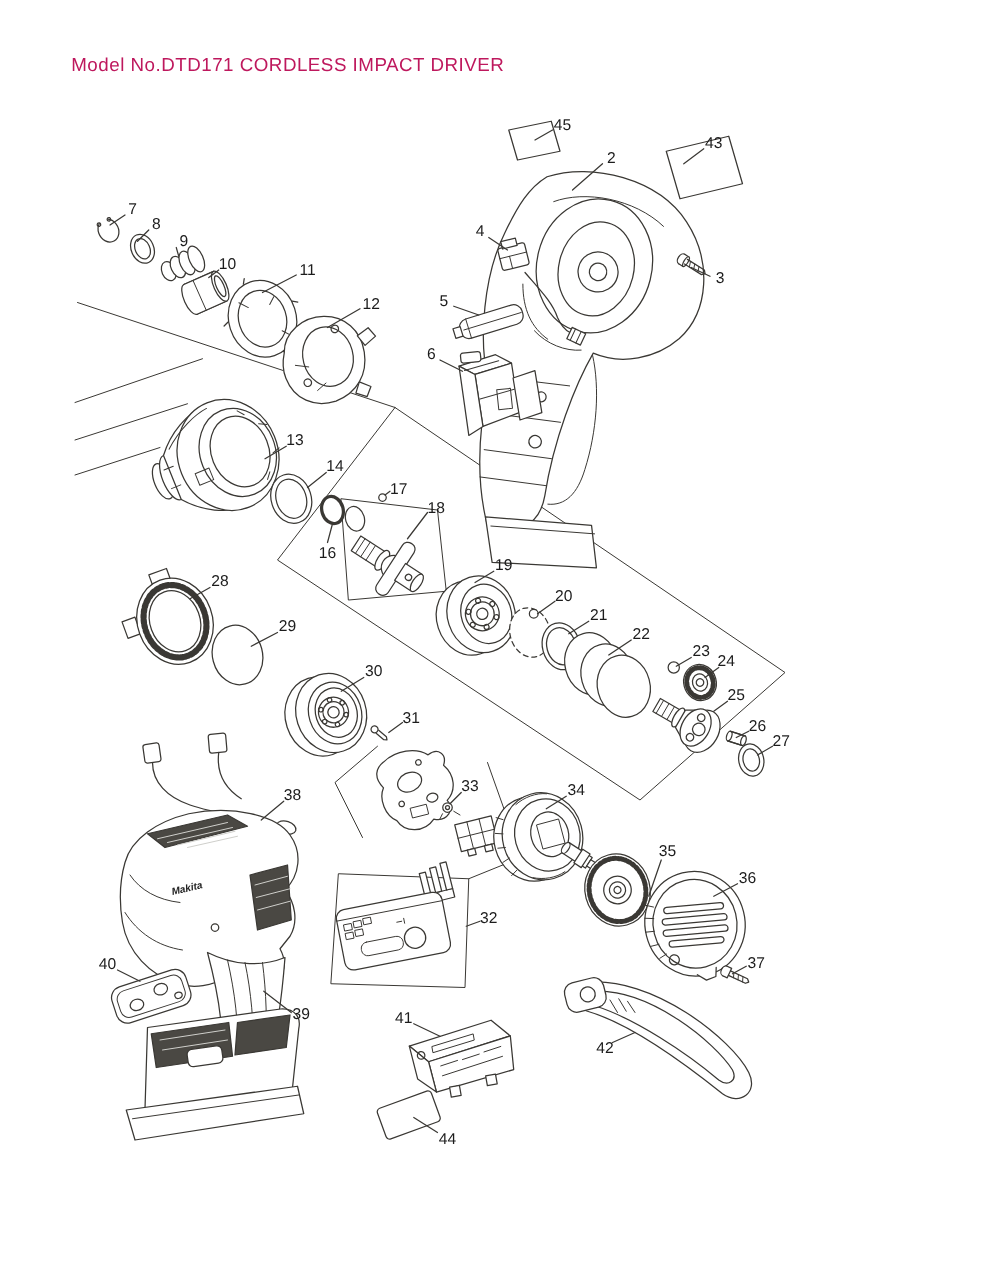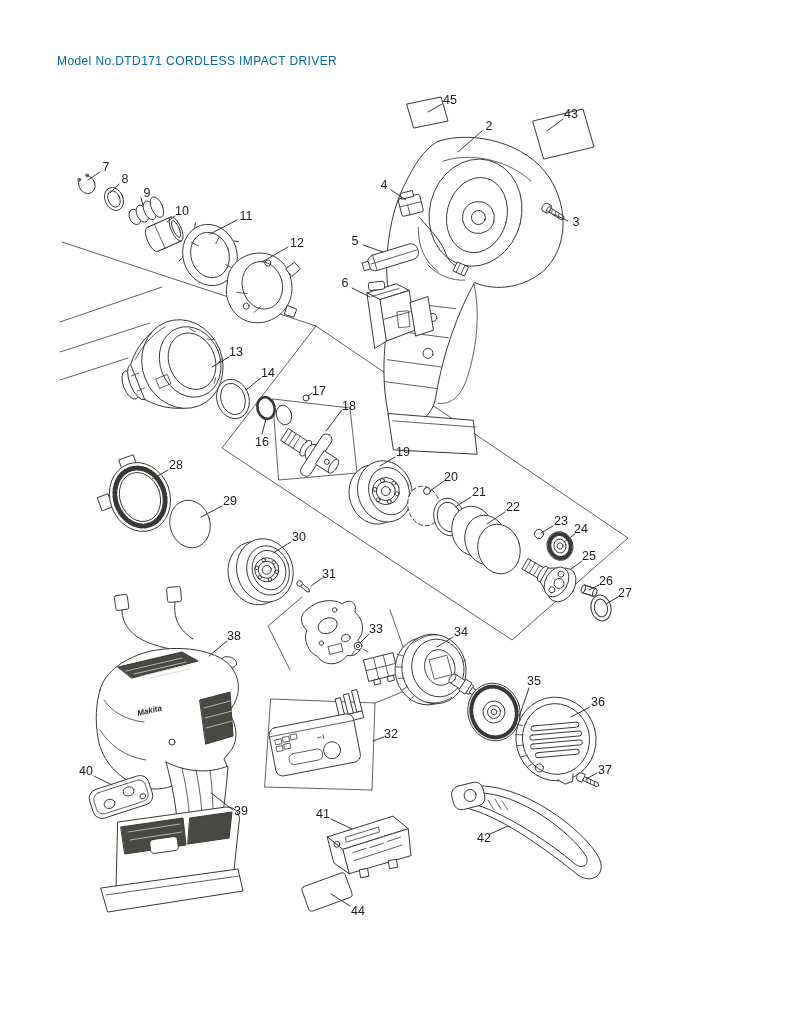--- a/index.html
+++ b/index.html
@@ -1,18 +1,18 @@
 <!DOCTYPE html>
 <html><head>
 <meta charset="utf-8">
 <style>
   html,body{margin:0;padding:0;background:#fff;}
   .canvas{position:relative;width:793px;height:1024px;background:#ffffff;overflow:hidden;
           font-family:"Liberation Sans", sans-serif;}
-  .title{position:absolute;left:57px;top:54px;font-size:12px;letter-spacing:.4px;color:#0369a1;
+  .title{position:absolute;left:57px;top:44px;font-size:15px;letter-spacing:.4px;color:#be185d;
          font-family:"Liberation Sans", sans-serif;}
   svg{position:absolute;left:0;top:0;}
   svg *{vector-effect:non-scaling-stroke;}
   .ln{stroke:#3a3834;stroke-width:1;fill:none;stroke-linecap:round;stroke-linejoin:round;}
   .w{fill:#ffffff;}
   .d{fill:#4a4843;}
   .thick{stroke-width:2.6;}
   .thin{stroke-width:.8;}
   .lbl{font-family:"Liberation Sans", sans-serif;font-size:12.5px;fill:#1c1c1c;}
   .brand{font-family:"Liberation Sans", sans-serif;font-size:8px;font-style:italic;font-weight:bold;fill:#222;}

